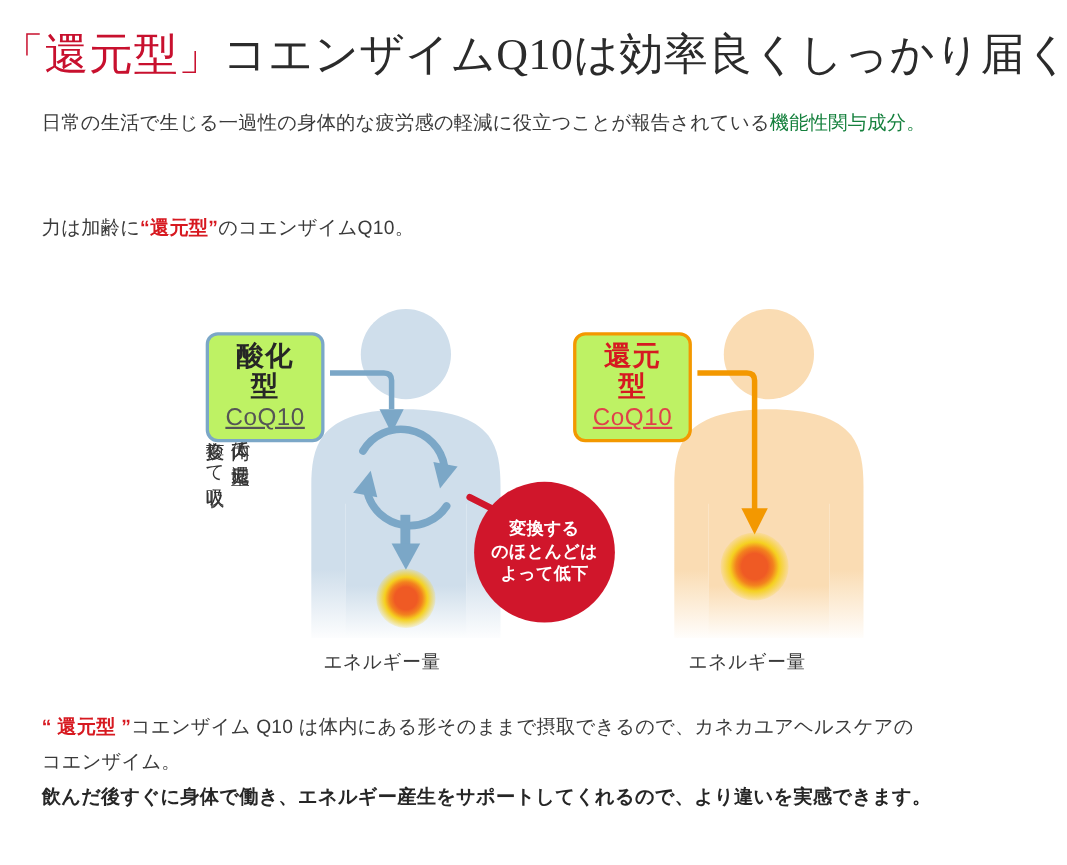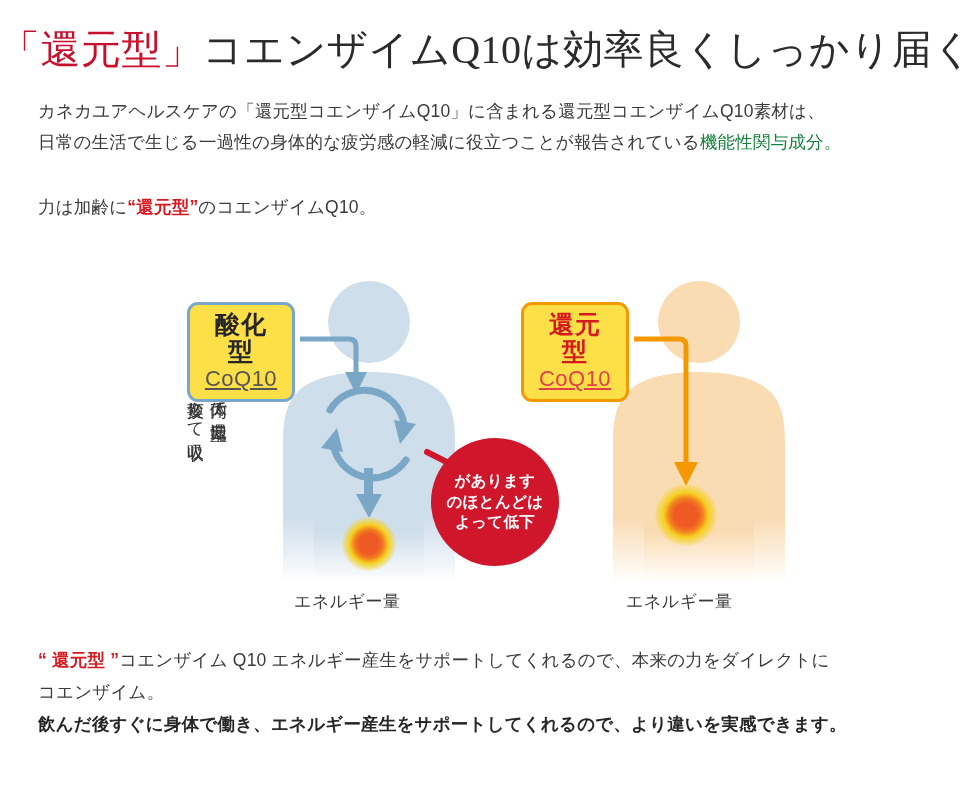--- a/index.html
+++ b/index.html
@@ -54,21 +54,21 @@
     left: 0;
     top: 272px;
     width: 970px;
     height: 350px;
   }
   .diagram svg { display: block; }
 
   
   .label-box {
     position: absolute;
-    background: #fde047;
+    background: #bef264;
     border-radius: 11px;
     text-align: center;
     padding: 6px 14px 8px 14px;
     line-height: 1.08;
     z-index: 5;
   }
   .label-box .lb-main {
     font-size: 25px;
     font-weight: bold;
     letter-spacing: 1px;
@@ -170,21 +170,20 @@
   }
 </style>
 </head>
 <body>
 
 <div class="title">
   <span class="accent">「還元型」</span><span>コエンザイムQ10は効率良くしっかり届く</span>
 </div>
 
 <div class="para para-1">
-  <div>カネカユアヘルスケアの「還元型コエンザイムQ10」に含まれる還元型コエンザイムQ10素材は、</div>
   <div><span>日常の生活で生じる一過性の身体的な疲労感の軽減に役立つことが報告されている</span><span class="bold-dark">機能性関与成分。</span></div>
 </div>
 
 <div class="para para-2">
   <div><span>力は加齢に</span><span class="red-bold">“還元型”</span><span>のコエンザイムQ10。</span></div>
 </div>
 
 <div class="diagram">
   <svg width="970" height="350" viewBox="0 0 970 350" xmlns="http://www.w3.org/2000/svg">
     <defs>
@@ -279,26 +278,26 @@
   <span class="lb-sub">CoQ10</span>
 </div>
 
 <div class="vertical-note">
   <span>体内で還元型に</span>
   <span>変換して吸収</span>
 </div>
 
 <div class="callout-circle">
   <div>
-    <div>があります</div>
+    <div>変換する</div>
     <div>のほとんどは</div>
     <div>よって低下</div>
   </div>
 </div>
 
 <div class="energy-caption" id="energy-left">エネルギー量</div>
 <div class="energy-caption" id="energy-right">エネルギー量</div>
 
 <div class="bottom-text">
-  <div><span class="red-bold">“ 還元型 ”</span><span>コエンザイム Q10 エネルギー産生をサポートしてくれるので、本来の力をダイレクトに</span></div>
+  <div><span class="red-bold">“ 還元型 ”</span><span>コエンザイム Q10 は体内にある形そのままで摂取できるので、カネカユアヘルスケアの</span></div>
   <div>コエンザイム。</div>
   <div class="line-strong">飲んだ後すぐに身体で働き、エネルギー産生をサポートしてくれるので、より違いを実感できます。</div>
 </div>
 
 </body></html>

